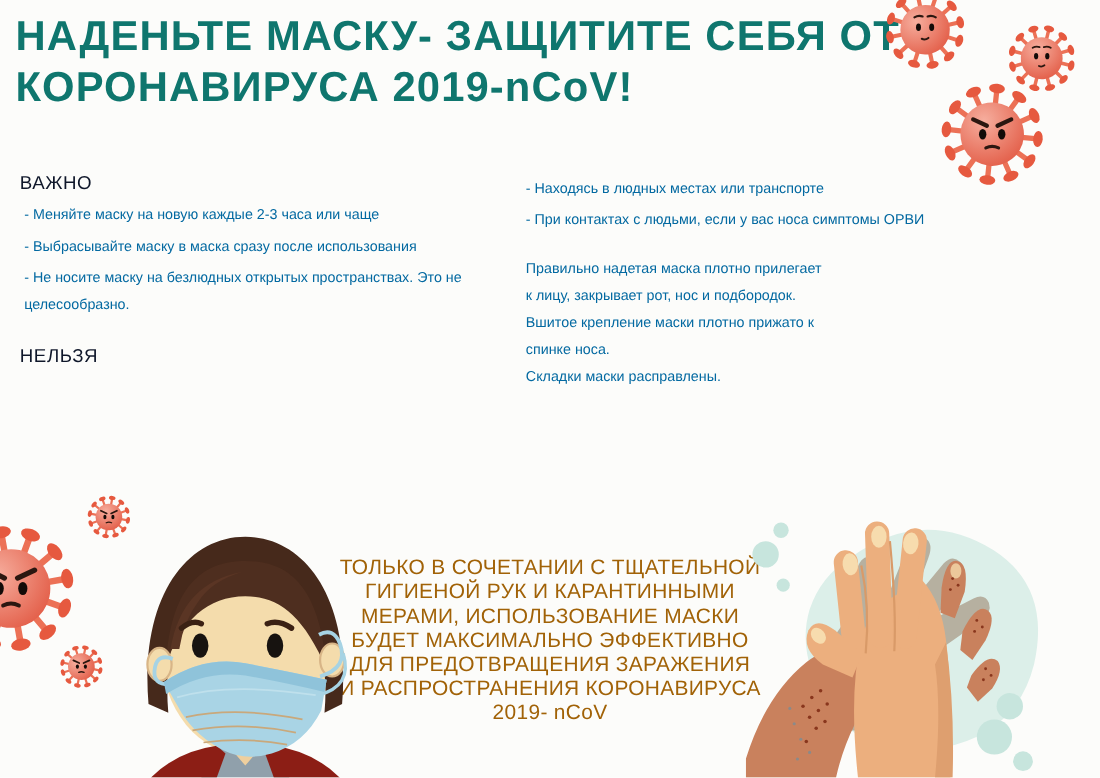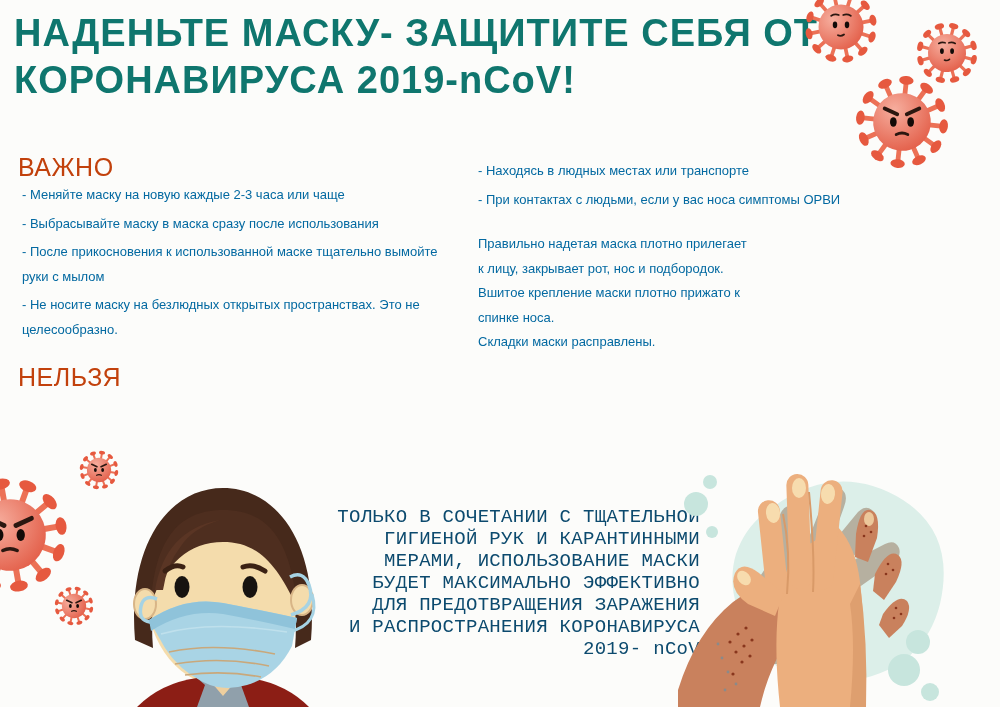--- a/index.html
+++ b/index.html
@@ -10,34 +10,34 @@
   }
   .title{
     position:absolute;left:14px;top:10px;margin:0;width:820px;
     font-size:38px;line-height:47px;font-weight:700;letter-spacing:1px;
     color:#0f766e;white-space:pre-line;
   }
   .col{position:absolute;top:155px;}
   .col-left{left:18px;width:436px;}
   .col-right{left:474px;width:448px;}
   .heading{
-    margin:0 0 4px 0;font-size:25px;line-height:24px;font-weight:400;
-    letter-spacing:.5px;color:#c2410c;
+    margin:0 0 4px 0;font-size:17px;line-height:24px;font-weight:400;
+    letter-spacing:.5px;color:#0f172a;
   }
   .body-text{
     margin:4px;font-size:13px;line-height:24.5px;color:#0369a1;
     white-space:normal;
   }
   .pre{white-space:pre-line;}
   .forbidden-heading{margin-top:23px;}
   .fit-text{margin-top:20px;}
   .footer-note{
     position:absolute;left:300px;top:506px;width:400px;
-    text-align:right;color:#0c4a6e;font-size:19px;line-height:22px;
-    letter-spacing:.3px;white-space:pre-line;font-family:Liberation Mono, monospace;
+    text-align:center;color:#a16207;font-size:19px;line-height:22px;
+    letter-spacing:.3px;white-space:pre-line;
   }
   .art{position:absolute;}
 </style>
 </head>
 <body>
 
 <div class="poster">
 
   <svg width="0" height="0" style="position:absolute" aria-hidden="true">
     <defs>
@@ -81,21 +81,20 @@
     </defs>
   </svg>
 
   <h1 class="title">НАДЕНЬТЕ МАСКУ- ЗАЩИТИТЕ СЕБЯ ОТ
 КОРОНАВИРУСА 2019-nCoV!</h1>
 
   <section class="col col-left">
     <h2 class="heading">ВАЖНО</h2>
     <p class="body-text">- Меняйте маску на новую каждые 2-3 часа или чаще</p>
     <p class="body-text">- Выбрасывайте маску в маска сразу после использования</p>
-    <p class="body-text">- После прикосновения к использованной маске тщательно вымойте руки с мылом</p>
     <p class="body-text">- Не носите маску на безлюдных открытых пространствах. Это не целесообразно.</p>
     <h2 class="heading forbidden-heading">НЕЛЬЗЯ</h2>
   </section>
 
   <section class="col col-right">
     <p class="body-text">- Находясь в людных местах или транспорте</p>
     <p class="body-text">- При контактах с людьми, если у вас носа симптомы ОРВИ</p>
     <p class="body-text pre fit-text">Правильно надетая маска плотно прилегает
 к лицу, закрывает рот, нос и подбородок.
 Вшитое крепление маски плотно прижато к

